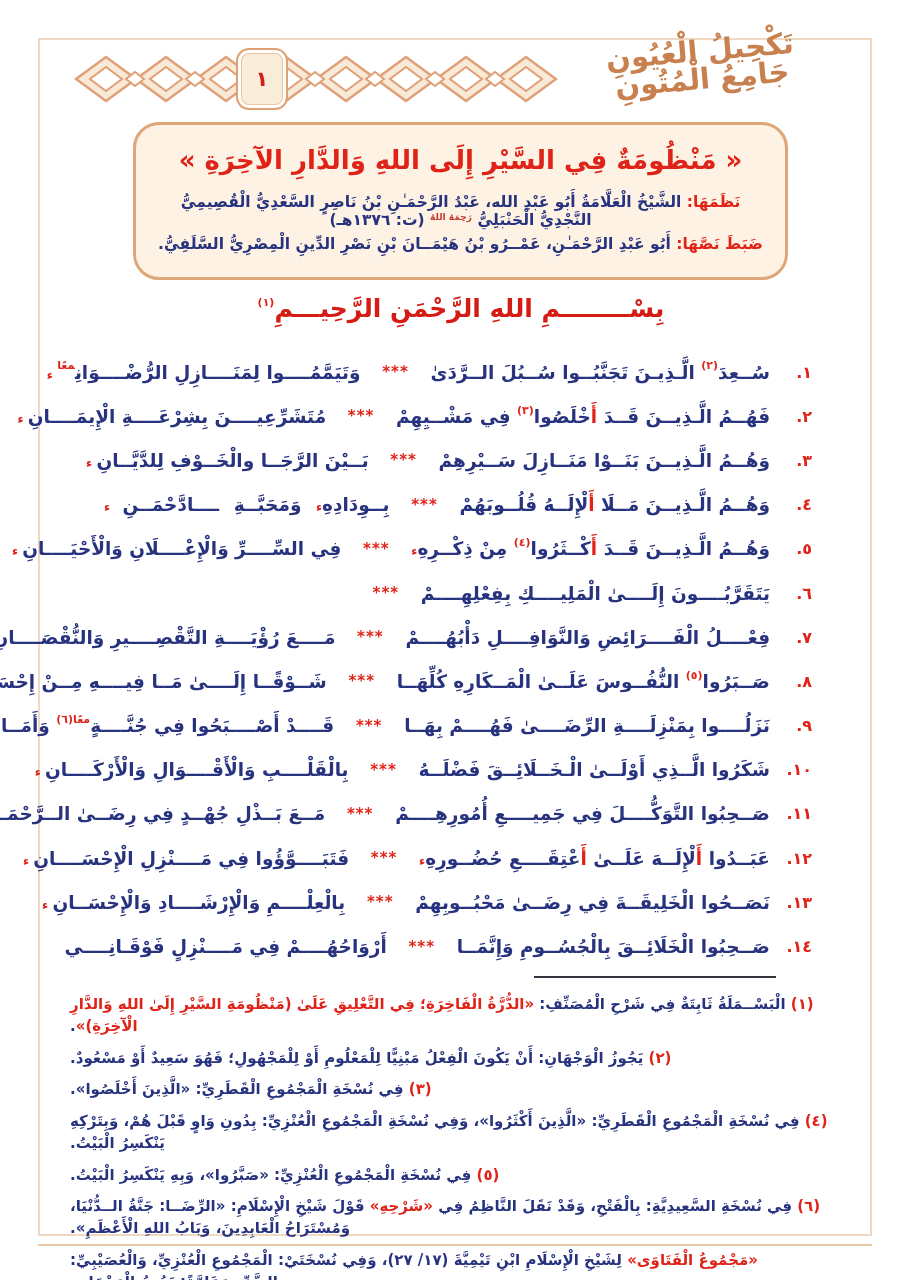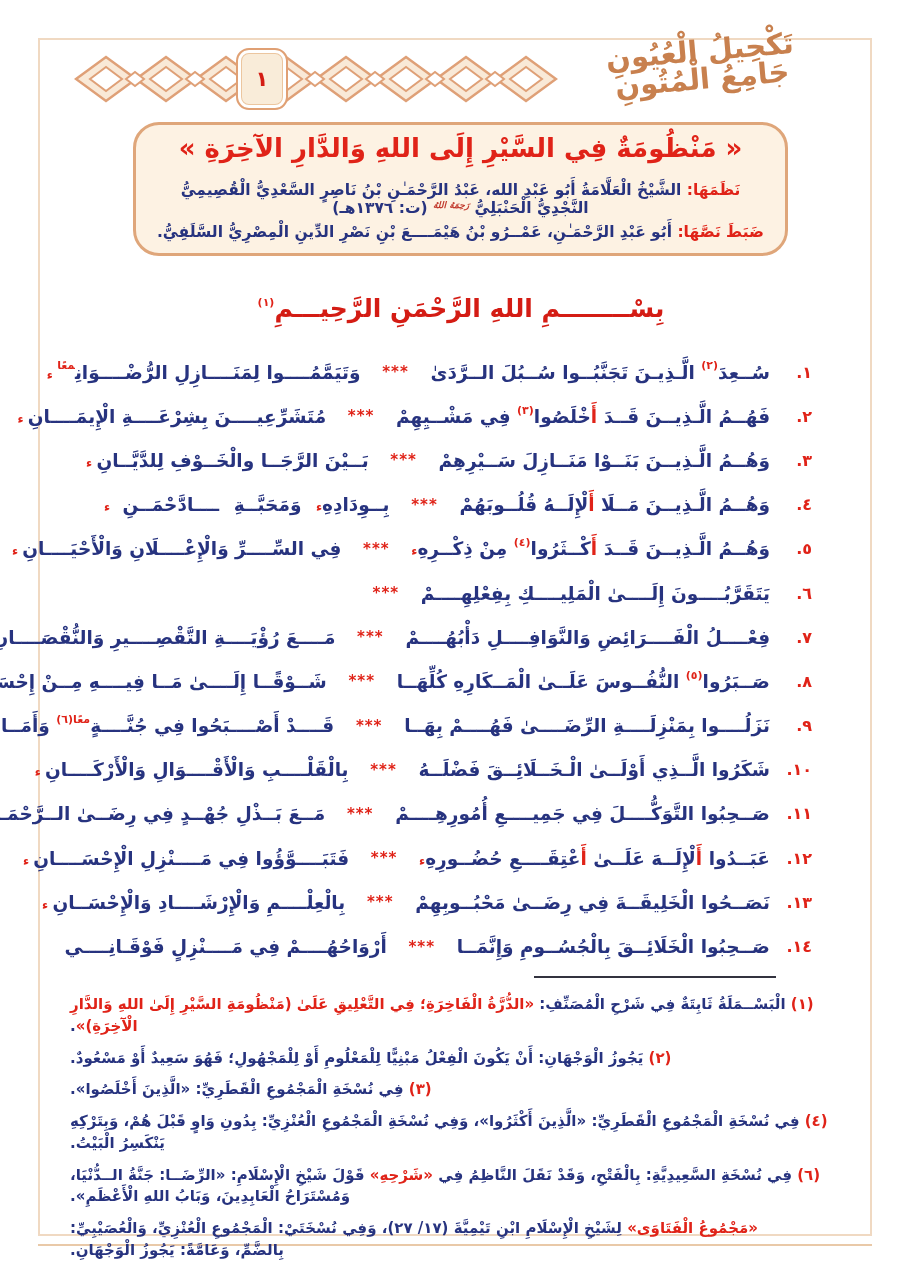--- a/index.html
+++ b/index.html
@@ -23,27 +23,27 @@
   .logo .l1{font-size:29px;}
   .logo .l2{font-size:29px;margin-top:-2px;}
   .band{position:absolute;left:74px;top:52px;}
   .badge{position:absolute;left:236px;top:48px;width:48px;height:58px;
     background:#f9ecd9;border:2.5px solid #e0a074;border-radius:13px;
     box-shadow:inset 0 0 0 3px #ffffff, inset 0 0 0 4px #ecc69f;
     display:flex;align-items:center;justify-content:center;
     color:#d41c14;font-size:21px;font-weight:bold;}
 
   
-  .title-box{position:absolute;left:133px;top:122px;width:655px;height:134px;
+  .title-box{position:absolute;left:133px;top:122px;width:655px;height:158px;
     background:#fdf2e3;border:3px solid #dfa67a;border-radius:26px;
     box-sizing:border-box;display:flex;flex-direction:column;
     align-items:center;justify-content:center;padding:6px 18px 10px;}
   .title{color:#e02318;font-size:26px;font-weight:bold;margin-bottom:12px;}
   .attr{color:#27337f;font-size:15.5px;font-weight:bold;margin-top:6px;text-align:center;}
-  .honorific{font-size:9px;color:#c23b2e;display:inline-block;transform:translateY(-5px);font-weight:bold;font-style:italic;}
+  .honorific{font-size:9px;color:#c23b2e;display:inline-block;transform:translateY(-5px);font-weight:bold;}
 
   
   .basmala{position:absolute;top:294px;left:12px;right:0;text-align:center;
     color:#d41c14;font-size:25px;font-weight:bold;}
 
   
   .verses{position:absolute;top:350px;right:96px;left:98px;color:#27337f;font-weight:bold;}
   .vrow{display:grid;grid-template-columns:38px 1.02fr 58px 1fr;align-items:center;height:44.2px;}
   .vnum{font-size:16px;color:#e02318;text-align:right;padding-right:2px;}
   .h{font-size:18.5px;text-align:justify;text-align-last:justify;white-space:nowrap;padding:0 6px;}
@@ -101,21 +101,21 @@
 <div class="title-box">
   <div class="title">« مَنْظُومَةٌ فِي السَّيْرِ إِلَى اللهِ وَالدَّارِ الآخِرَةِ »</div>
   <div class="attr">
     <span class="red">نَظَمَهَا:</span>
     <span>الشَّيْخُ الْعَلَّامَةُ أَبُو عَبْدِ الله، عَبْدُ الرَّحْمَـٰنِ بْنُ نَاصِرٍ السَّعْدِيُّ الْقُصِيمِيُّ النَّجْدِيُّ الْحَنْبَلِيُّ</span>
     <span class="honorific">رَحِمَهُ اللهُ</span>
     <span>(ت: ١٣٧٦هـ)</span>
   </div>
   <div class="attr">
     <span class="red">ضَبَطَ نَصَّهَا:</span>
-    <span>أَبُو عَبْدِ الرَّحْمَـٰنِ، عَمْــرُو بْنُ هَيْمَــــعَ بْنِ نَصْرِ الدِّينِ الْمِصْرِيُّ السَّلَفِيُّ.</span>
+    <span>أَبُو عَبْدِ الرَّحْمَـٰنِ، عَمْــرُو بْنُ هَيْمَــانَ بْنِ نَصْرِ الدِّينِ الْمِصْرِيُّ السَّلَفِيُّ.</span>
   </div>
 </div>
 
 <div class="basmala">
   <span>بِسْــــــــمِ اللهِ الرَّحْمَنِ الرَّحِيـــمِ</span><sup class="red">(١)</sup>
 </div>
 
 <div id="verses" class="verses">
     <div class="vrow">
       <div class="vnum">١.</div>
@@ -201,15 +201,16 @@
       <div class="h"><span>أَرْوَاحُهُــــمْ فِي مَــــنْزِلٍ فَوْقَـانِــــي</span></div>
     </div>
   </div>
 
 <div class="fn-rule"></div>
 <div id="footnotes" class="footnotes">
     <div class="fn"><span class="red">(١) </span><span>الْبَسْــمَلَةُ ثَابِتَةٌ فِي شَرْحِ الْمُصَنِّفِ: </span><span class="red">«الدُّرَّةُ الْفَاخِرَةِ؛ فِي التَّعْلِيقِ عَلَىٰ (مَنْظُومَةِ السَّيْرِ إِلَىٰ اللهِ وَالدَّارِ الْآخِرَةِ)»</span><span>.</span></div>
     <div class="fn"><span class="red">(٢) </span><span>يَجُوزُ الْوَجْهَانِ: أَنْ يَكُونَ الْفِعْلُ مَبْنِيًّا لِلْمَعْلُومِ أَوْ لِلْمَجْهُولِ؛ فَهُوَ سَعِيدٌ أَوْ مَسْعُودٌ.</span></div>
     <div class="fn"><span class="red">(٣) </span><span>فِي نُسْخَةِ الْمَجْمُوعِ الْقَطَرِيِّ: «الَّذِينَ أَخْلَصُوا».</span></div>
     <div class="fn"><span class="red">(٤) </span><span>فِي نُسْخَةِ الْمَجْمُوعِ الْقَطَرِيِّ: «الَّذِينَ أَكْثَرُوا»، وَفِي نُسْخَةِ الْمَجْمُوعِ الْعُنْزِيِّ: بِدُونِ وَاوٍ قَبْلَ هُمْ، وَبِتَرْكِهِ يَنْكَسِرُ الْبَيْتُ.</span></div>
+    <div class="fn"><span class="red">(٥) </span><span>فِي نُسْخَةِ الْمَجْمُوعِ الْعُنْزِيِّ: «صَبَّرُوا»، وَبِهِ يَنْكَسِرُ الْبَيْتُ.</span></div>
     <div class="fn"><span class="red">(٦) </span><span>فِي نُسْخَةِ السَّعِيدِيَّةِ: بِالْفَتْحِ، وَقَدْ نَقَلَ النَّاظِمُ فِي </span><span class="red">«شَرْحِهِ»</span><span> قَوْلَ شَيْخِ الْإِسْلَامِ: «الرِّضَــا: جَنَّةُ الــدُّنْيَا، وَمُسْتَرَاحُ الْعَابِدِينَ، وَبَابُ اللهِ الْأَعْظَمِ».</span></div>
     <div class="fn indent"><span class="red">«مَجْمُوعُ الْفَتَاوَى»</span><span> لِشَيْخِ الْإِسْلَامِ ابْنِ تَيْمِيَّةَ (١٧/ ٢٧)، وَفِي نُسْخَتَيْ: الْمَجْمُوعِ الْعُنْزِيِّ، وَالْعُصَيْبِيِّ: بِالضَّمِّ، وَعَامَّةً: يَجُوزُ الْوَجْهَانِ.</span></div>
   </div>
 
 </body></html>

